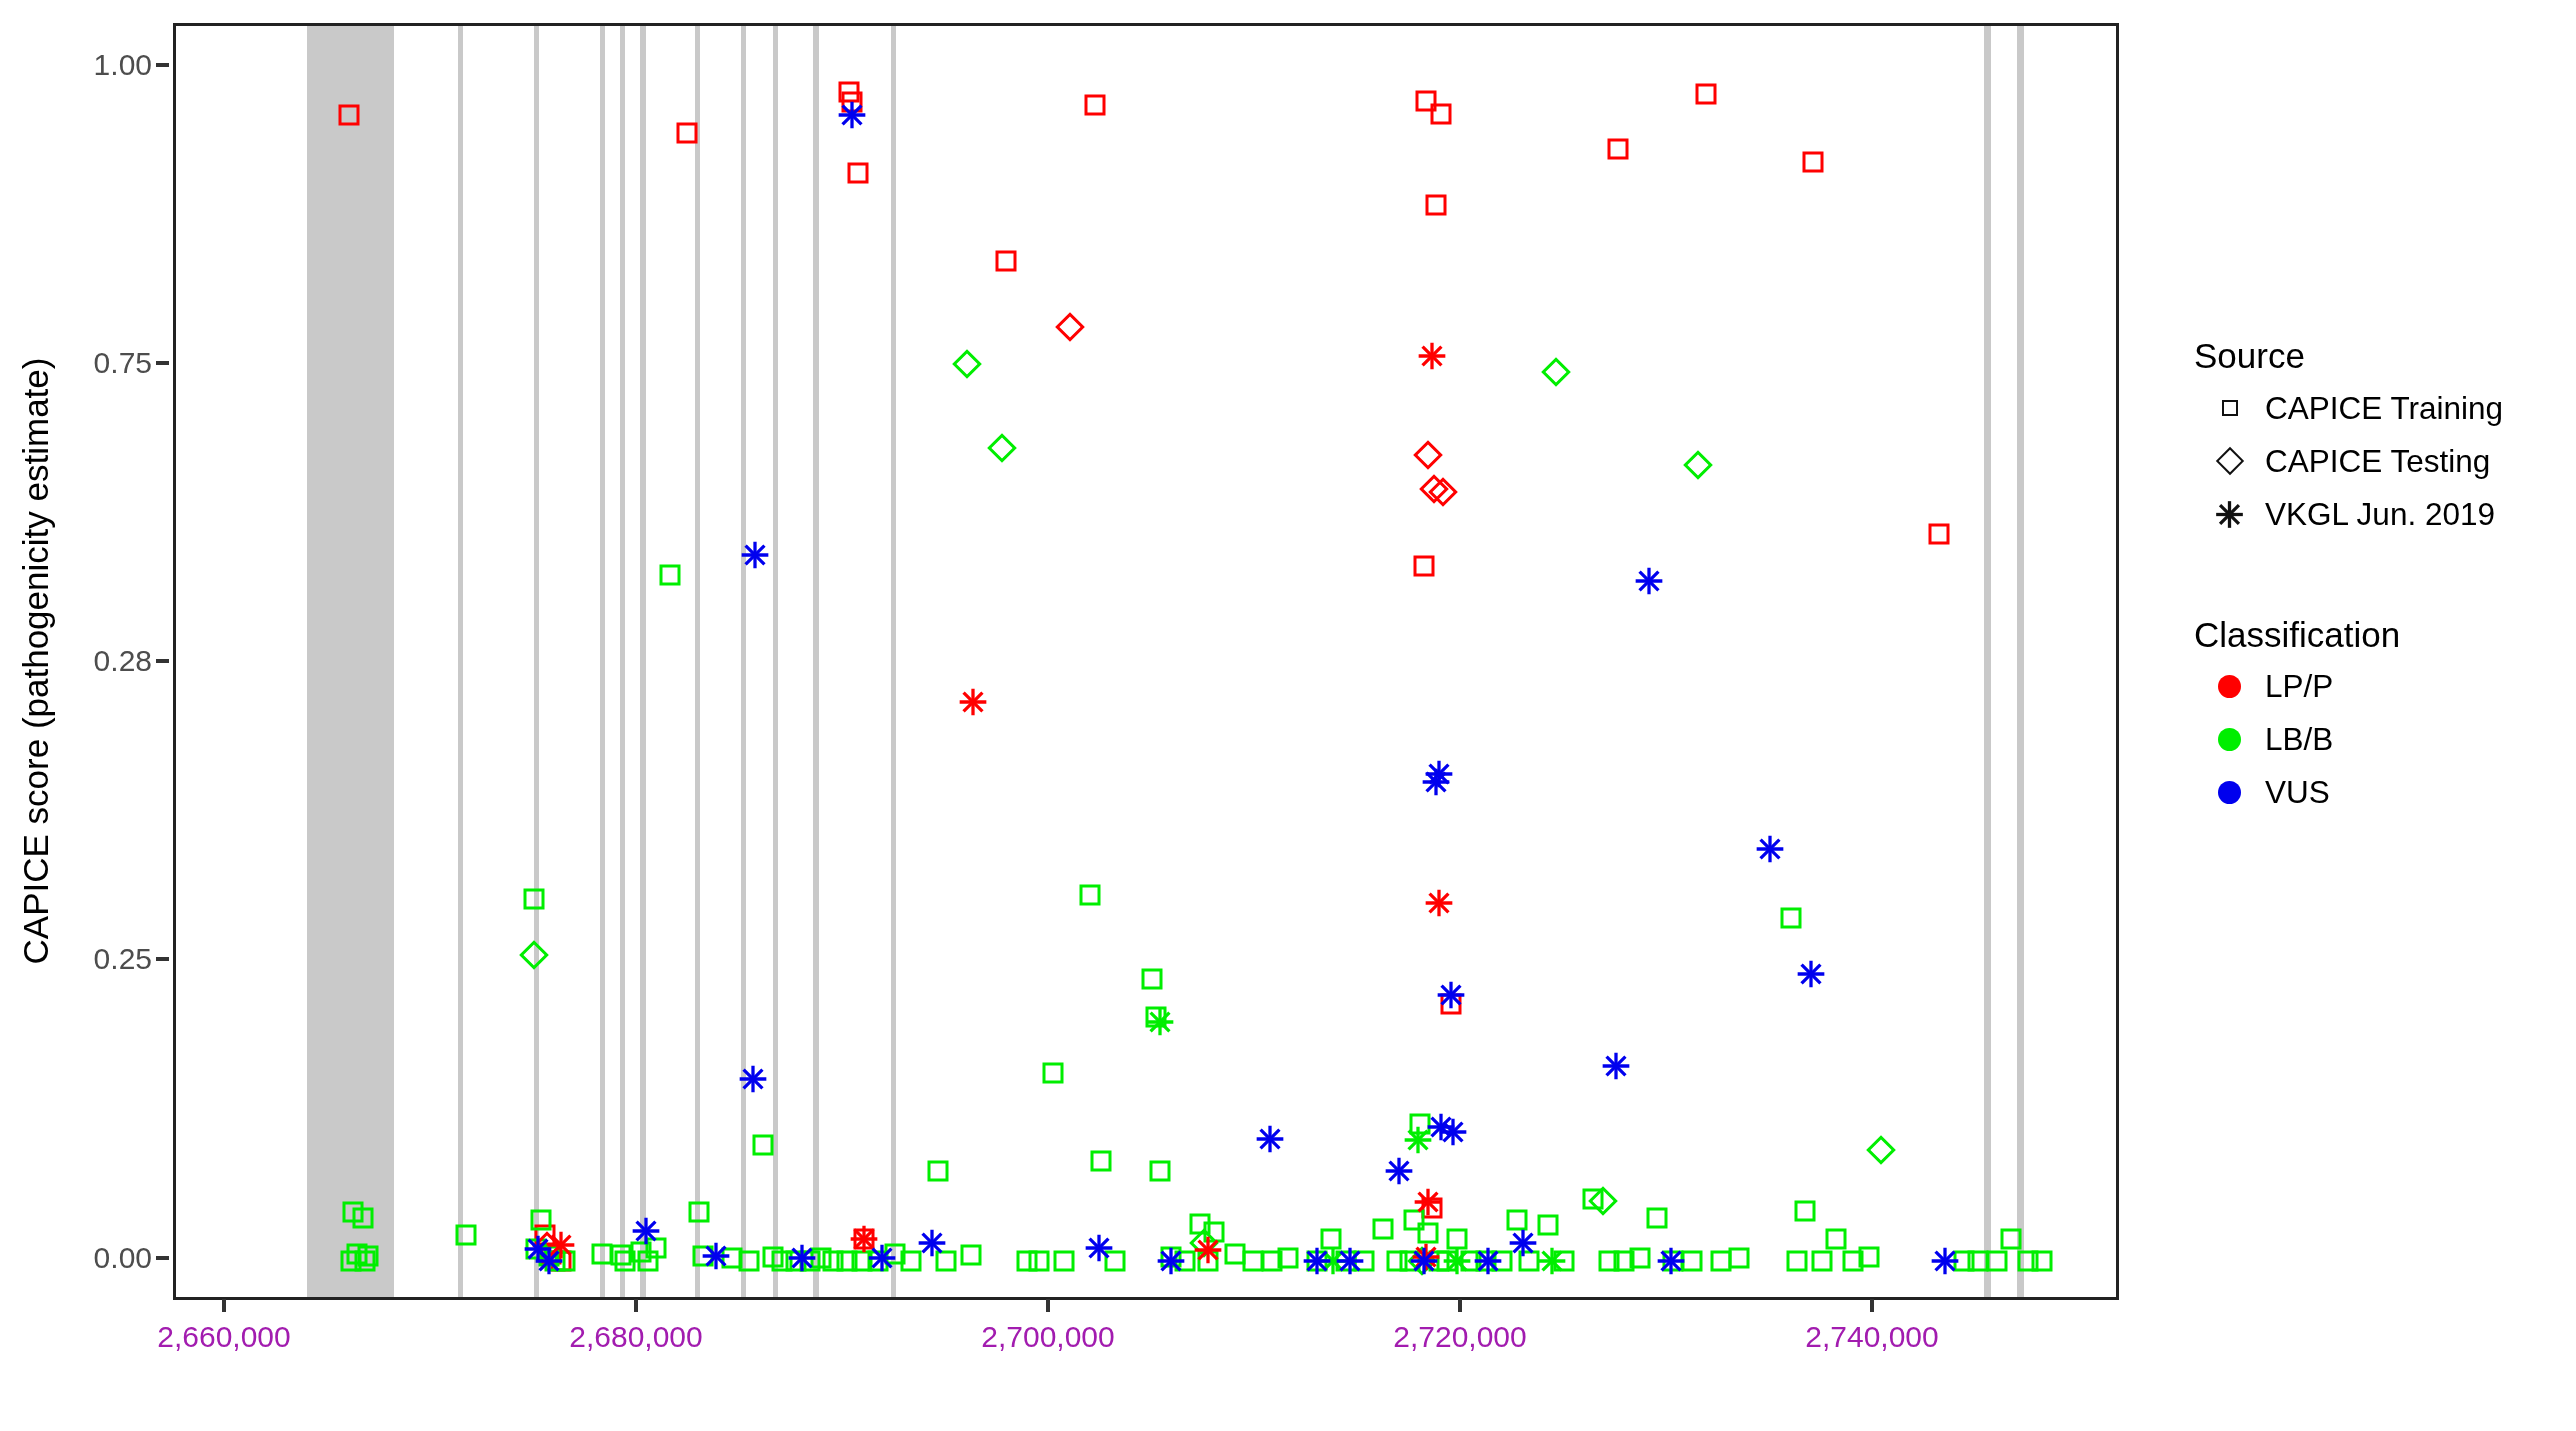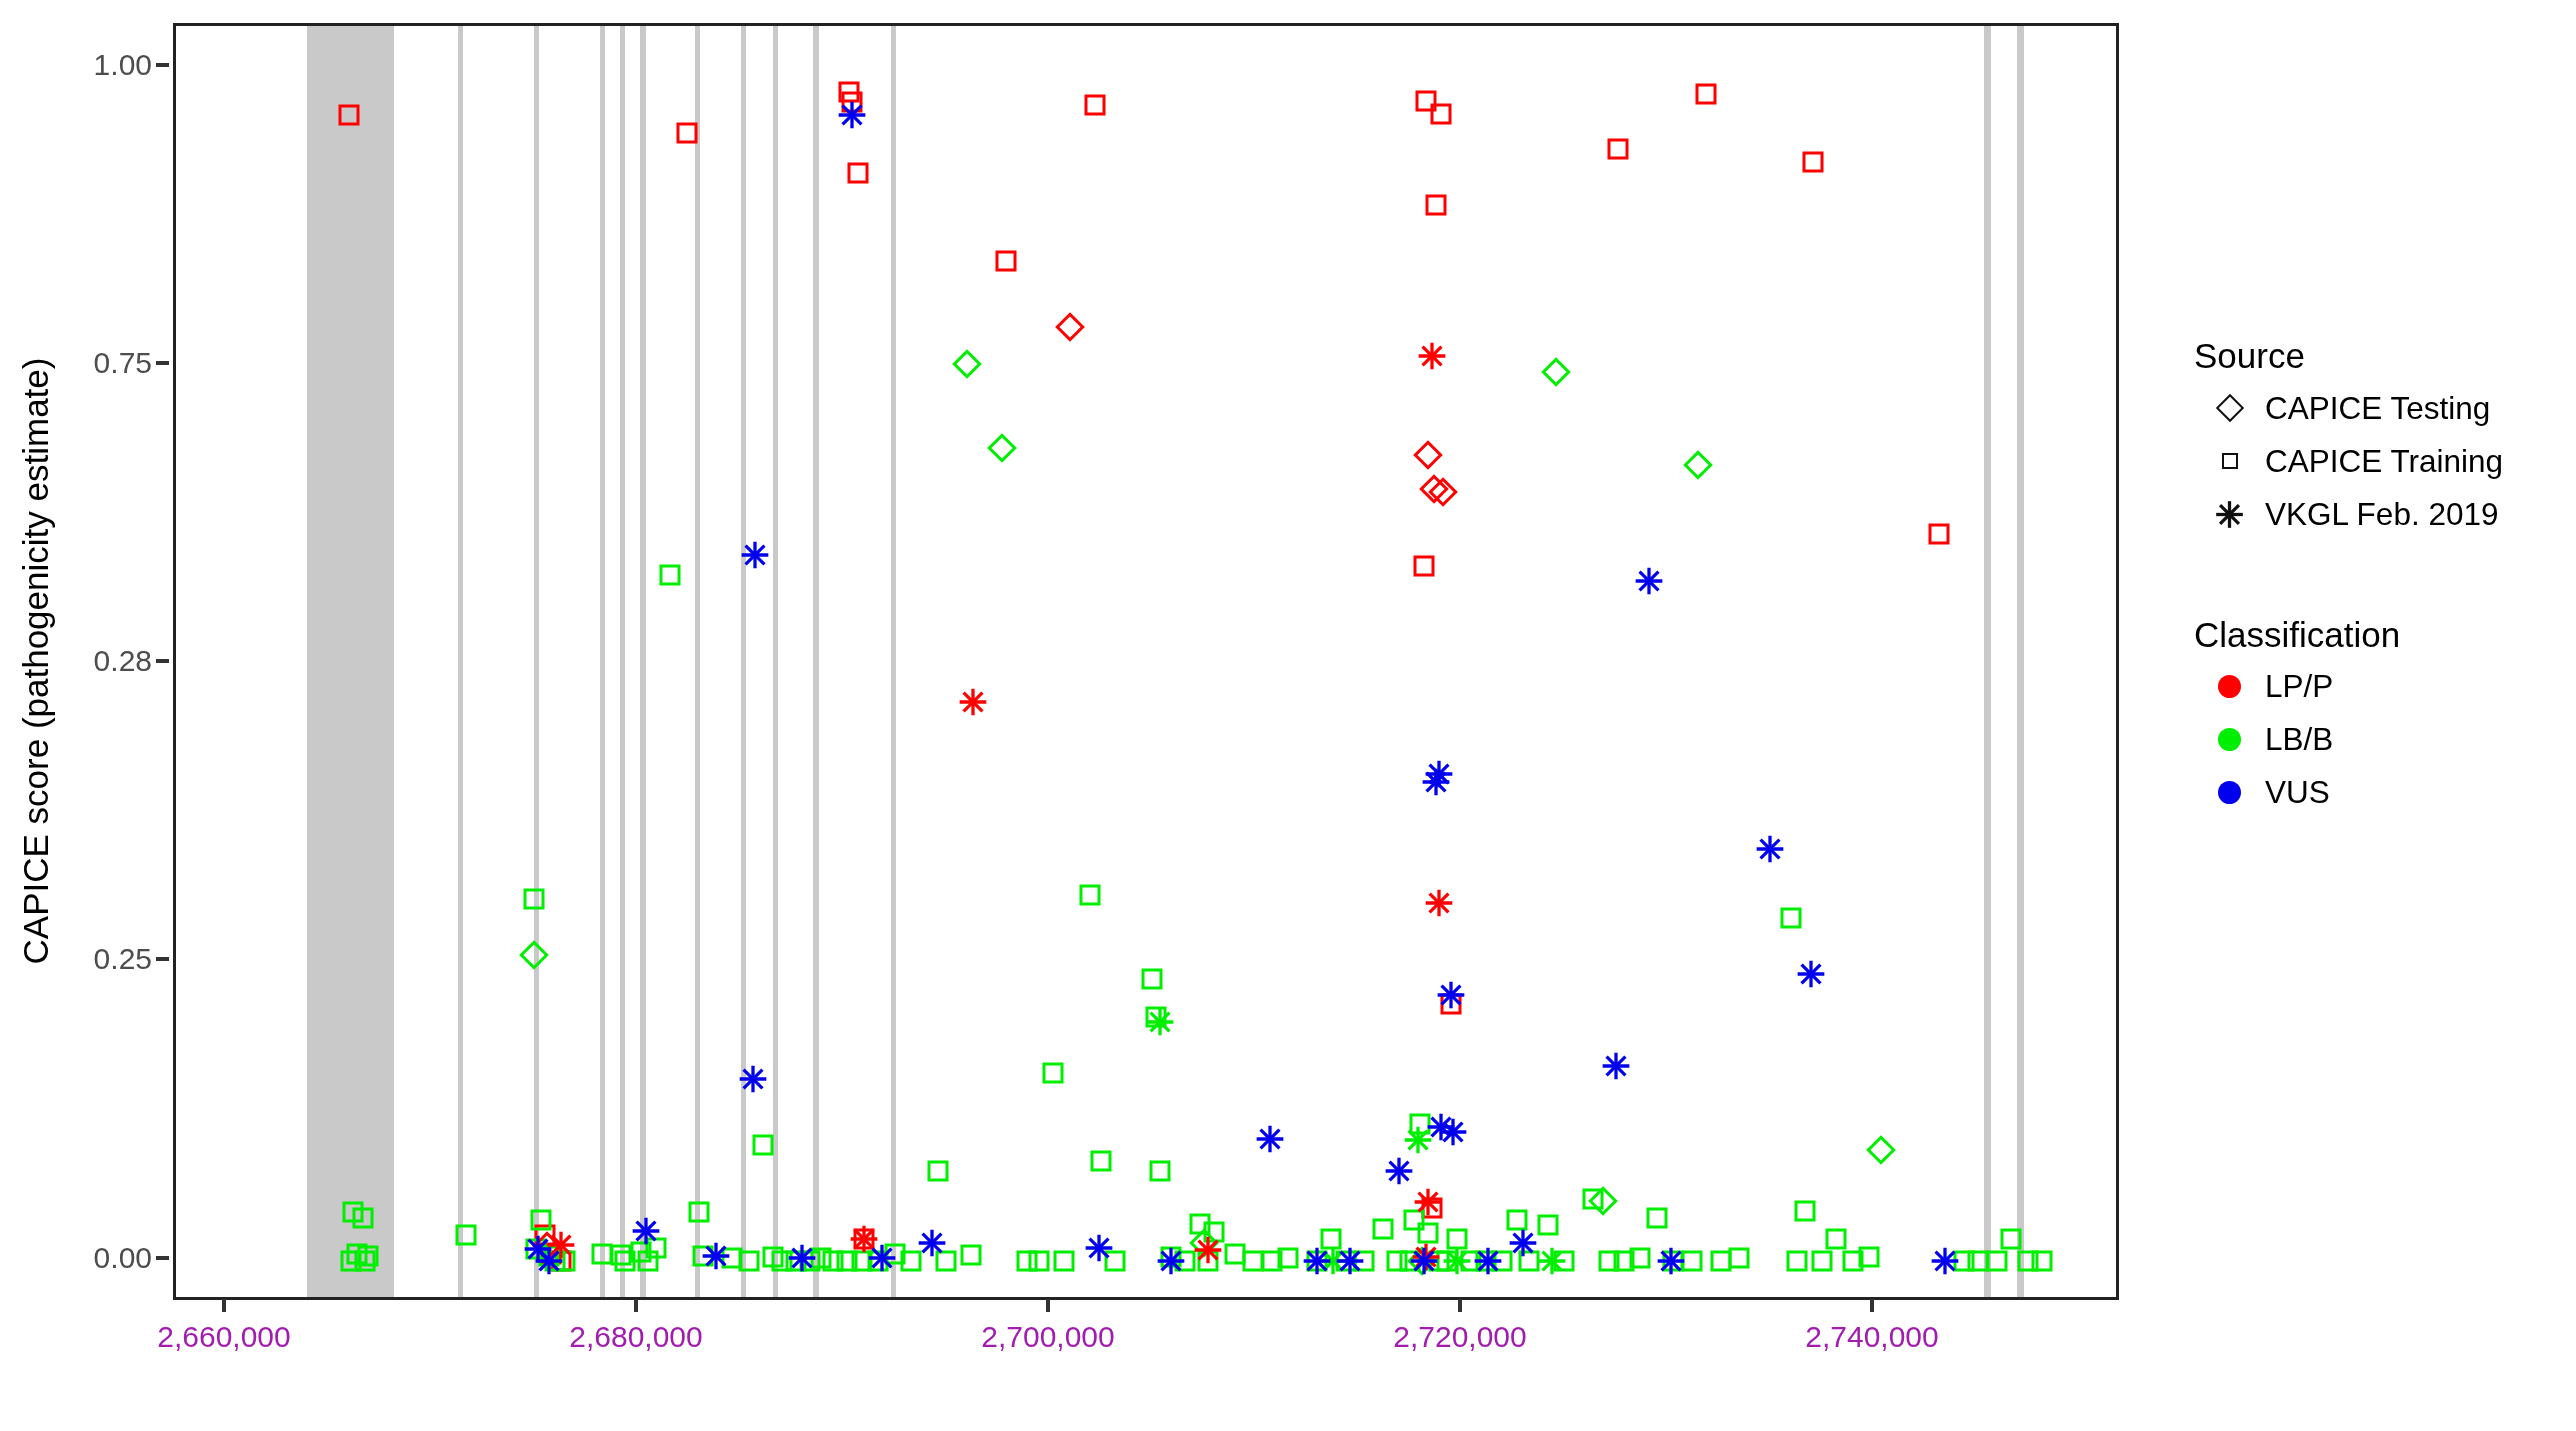--- a/index.html
+++ b/index.html
@@ -612,42 +612,42 @@
         <span class="mark"></span>
         <span class="lbl">2,740,000</span>
       </div>
     </div>
 
   <div id="legend">
       <div class="lg-group">
         <div class="lg-title">Source</div>
         <div class="lg-row">
           <div class="lg-key">
-            <div class="key-diamond"></div>
-          </div>
-          <div class="lg-lbl">CAPICE Testing</div>
+            <div class="key-square"></div>
+          </div>
+          <div class="lg-lbl">CAPICE Training</div>
         </div>
         <div class="lg-row">
           <div class="lg-key">
-            <div class="key-square"></div>
-          </div>
-          <div class="lg-lbl">CAPICE Training</div>
+            <div class="key-diamond"></div>
+          </div>
+          <div class="lg-lbl">CAPICE Testing</div>
         </div>
         <div class="lg-row">
           <div class="lg-key">
             <div class="key-star">
               <svg viewBox="0 0 30 30" width="29" height="29">
                 <line x1="1.1999999999999993" y1="15" x2="28.8" y2="15" stroke="#111" stroke-width="3.4" stroke-linecap="butt"></line>
                 <line x1="5.241926419625644" y1="5.241926419625646" x2="24.758073580374358" y2="24.758073580374354" stroke="#111" stroke-width="3.4" stroke-linecap="butt"></line>
                 <line x1="15" y1="1.1999999999999993" x2="15" y2="28.8" stroke="#111" stroke-width="3.4" stroke-linecap="butt"></line>
                 <line x1="24.758073580374354" y1="5.241926419625644" x2="5.241926419625646" y2="24.758073580374358" stroke="#111" stroke-width="3.4" stroke-linecap="butt"></line>
               </svg>
             </div>
           </div>
-          <div class="lg-lbl">VKGL Feb. 2019</div>
+          <div class="lg-lbl">VKGL Jun. 2019</div>
         </div>
       </div>
       <div class="lg-gap"></div>
       <div class="lg-group">
         <div class="lg-title">Classification</div>
         <div class="lg-row">
           <div class="lg-key">
             <div class="key-dot" style="background: rgb(255, 0, 0);"></div>
           </div>
           <div class="lg-lbl">LP/P</div>

